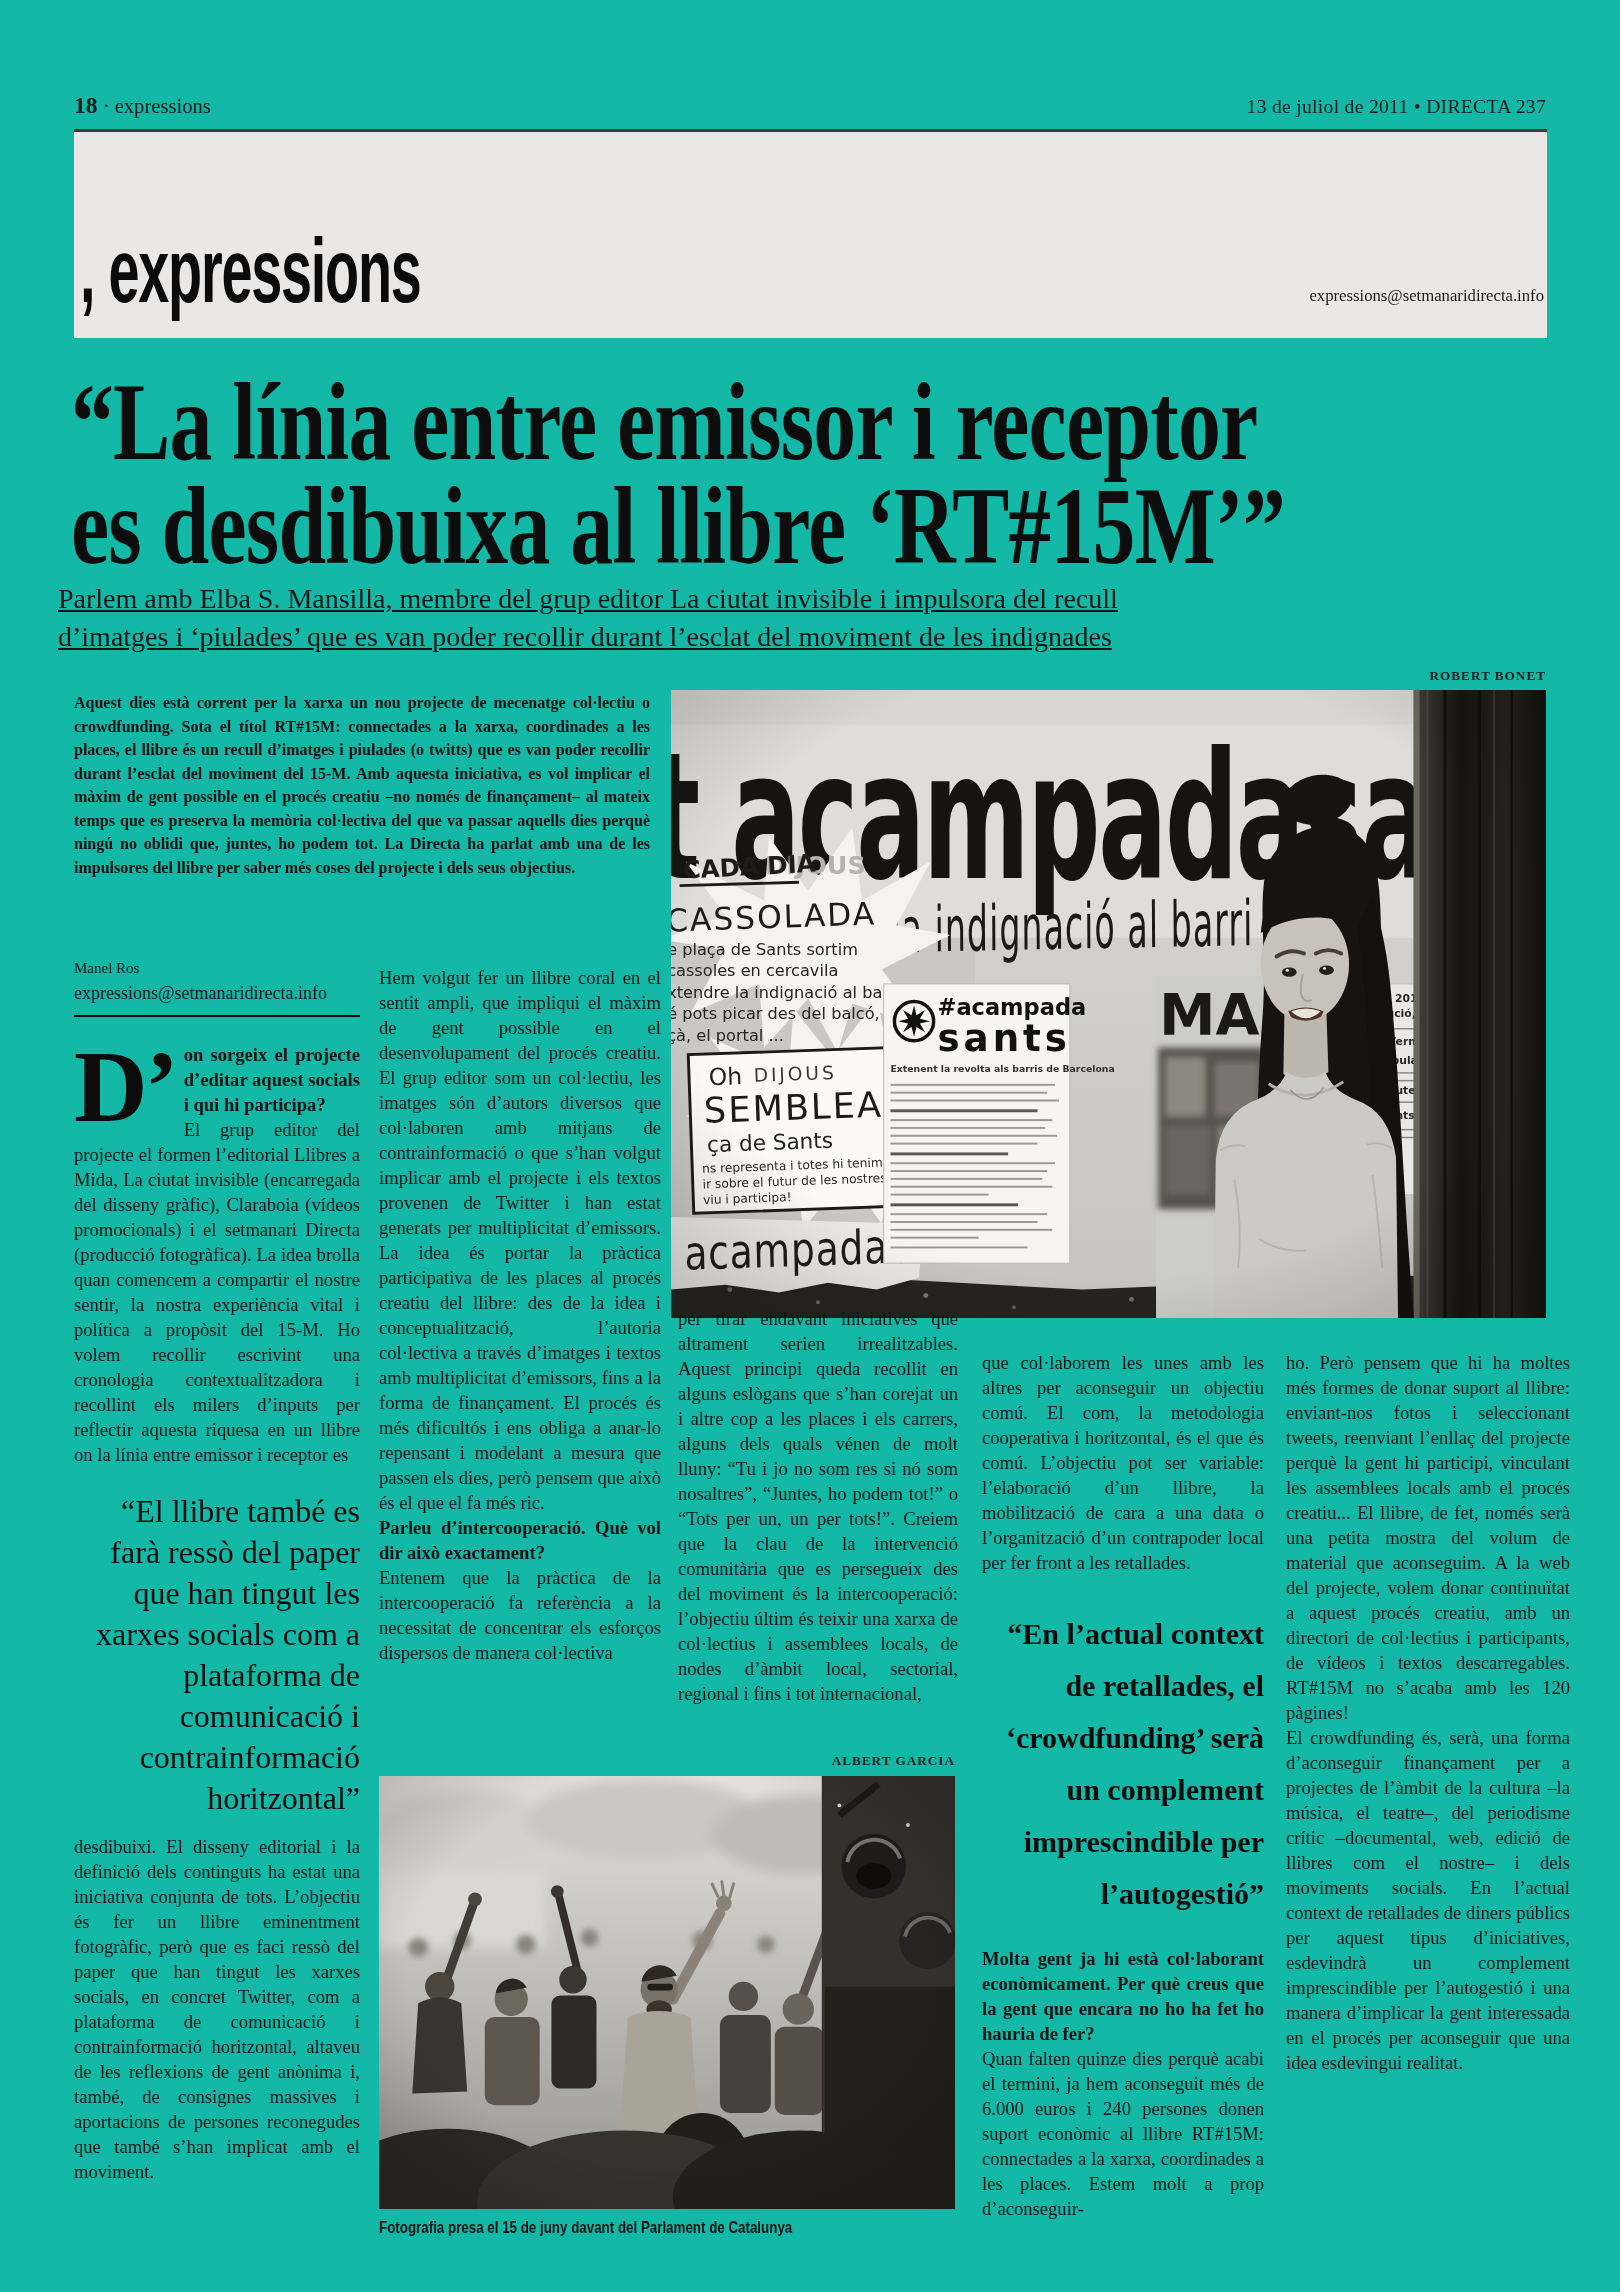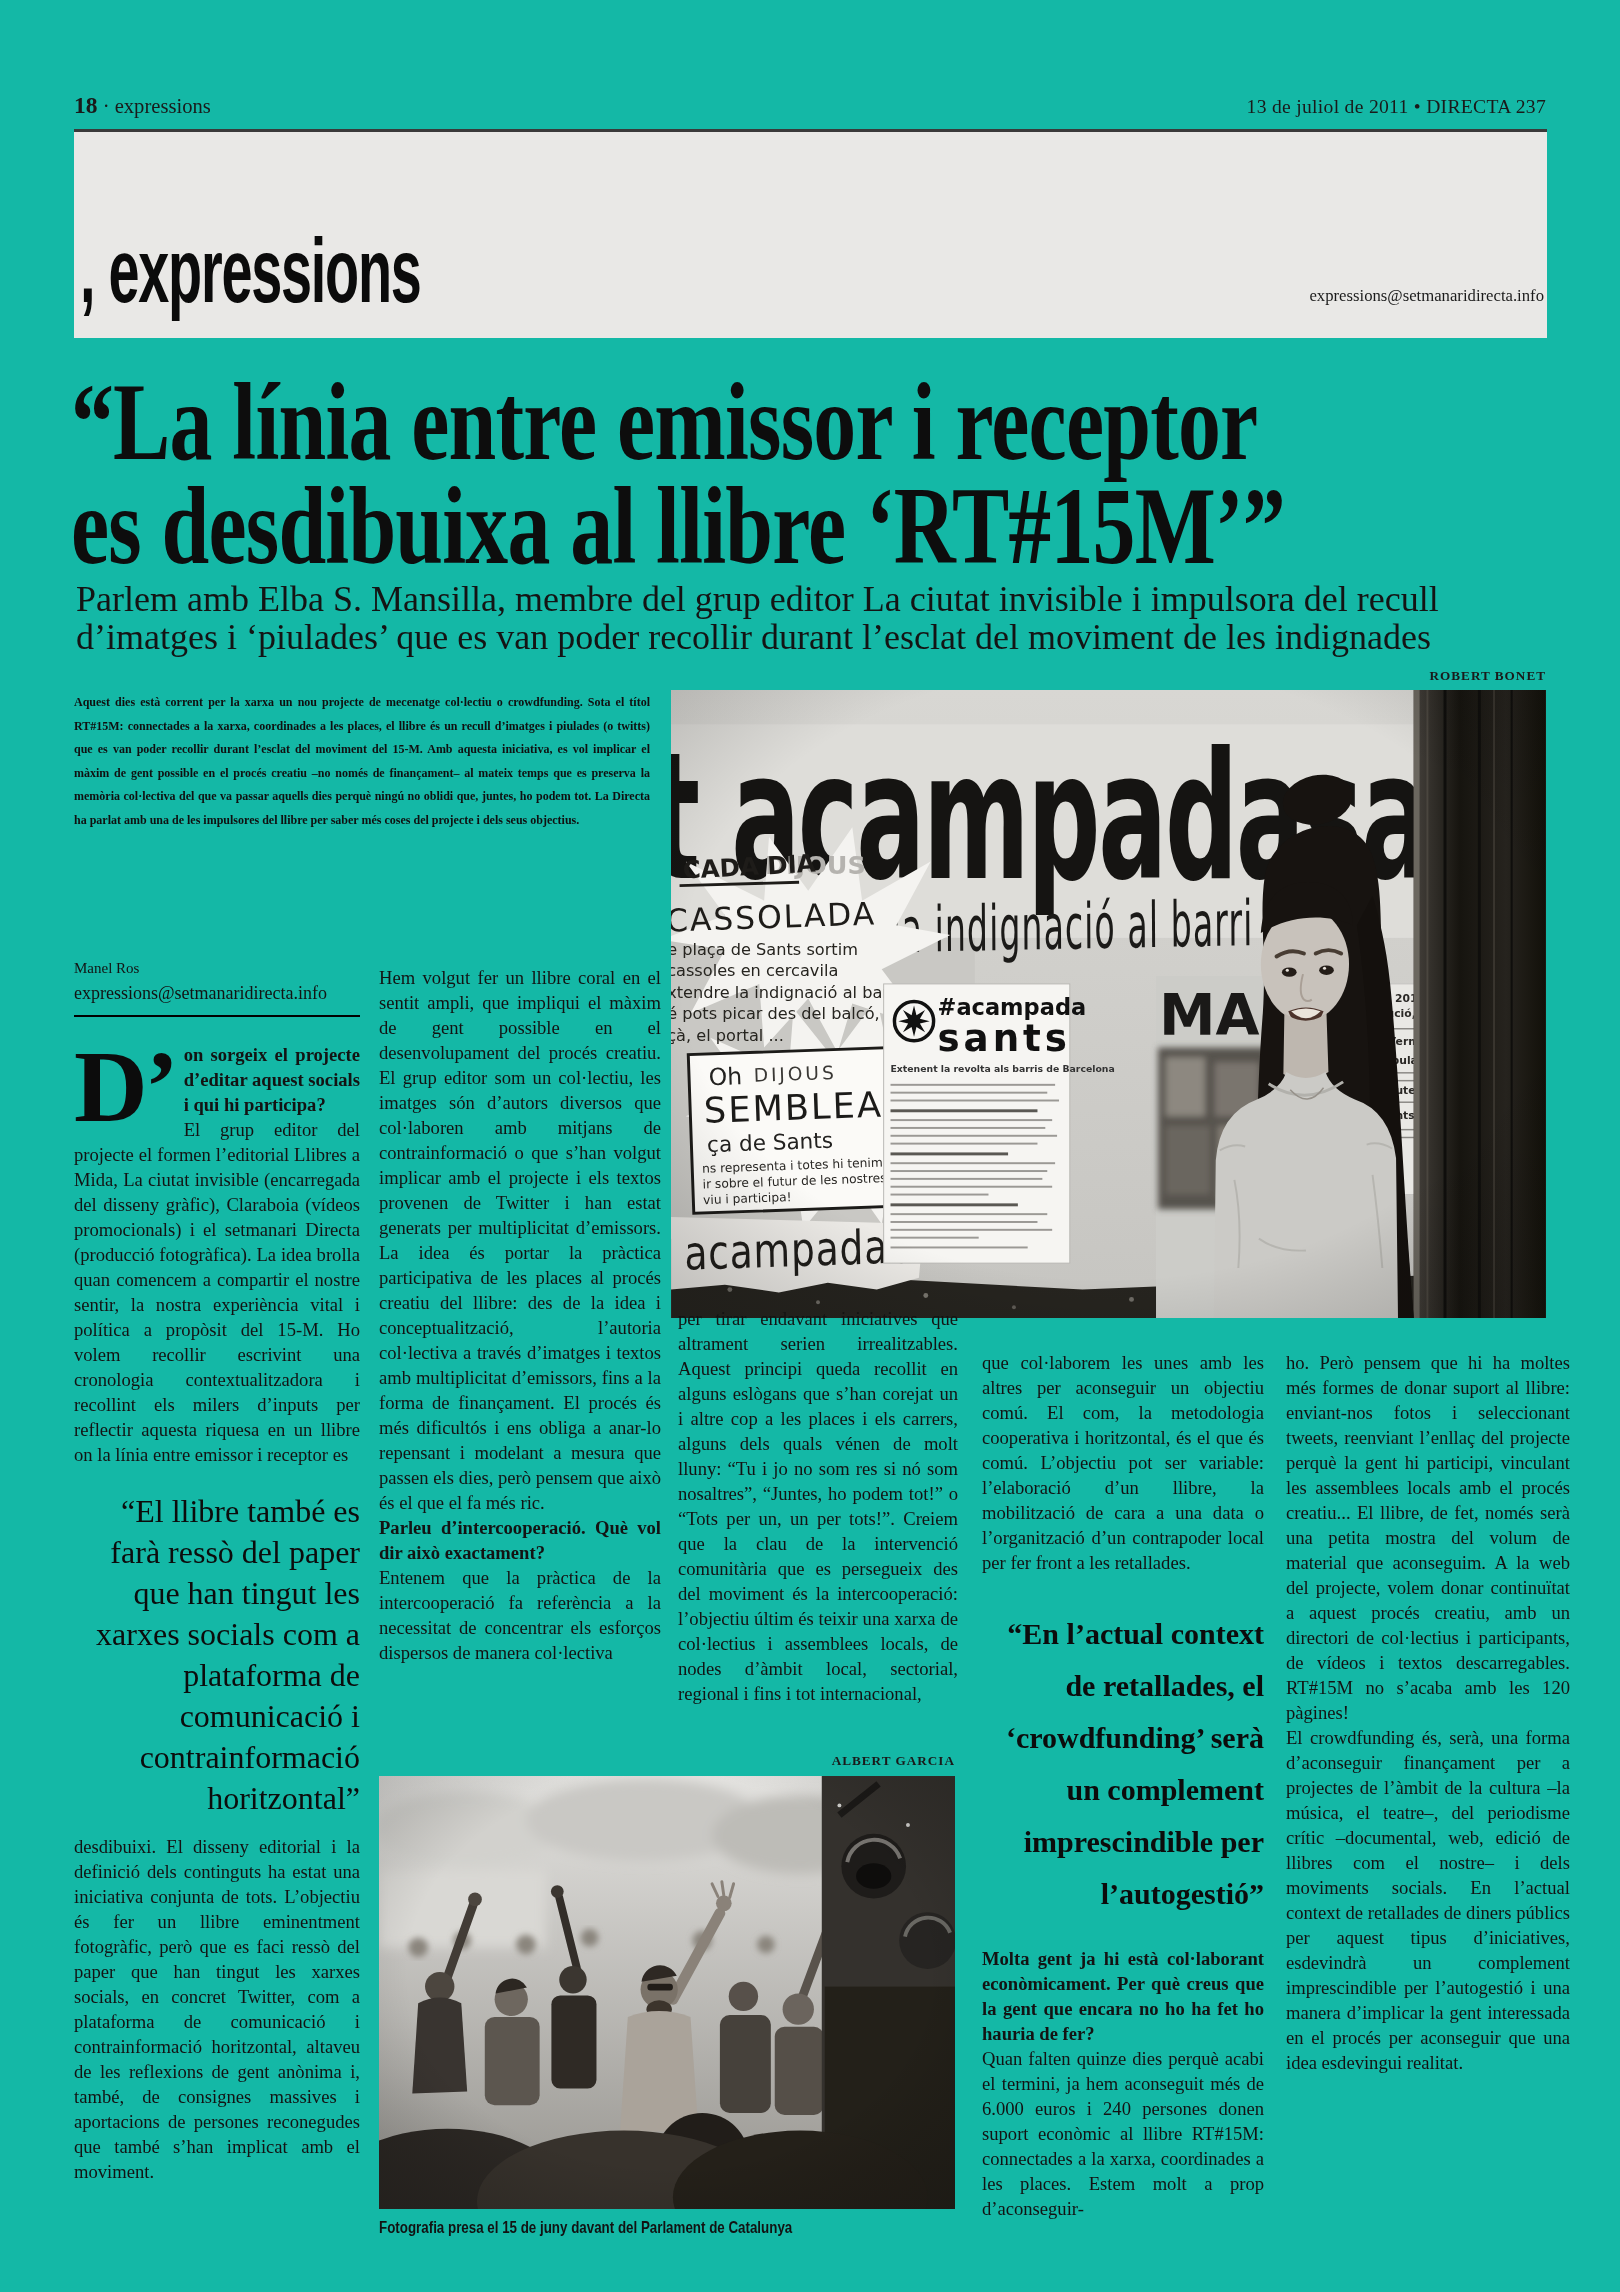--- a/index.html
+++ b/index.html
@@ -16,36 +16,36 @@
   
   .band{left:74px;top:132px;width:1473px;height:206px;background:#e9e8e6;}
   .mast-title{left:80px;top:222px;font-family:"Liberation Sans",sans-serif;font-weight:bold;
               font-size:90px;line-height:98px;letter-spacing:-2px;color:#0b0b0b;
               transform:scaleX(.62);transform-origin:left top;white-space:nowrap;}
   .mast-email{right:76px;top:286px;font-size:16.7px;color:#1b1b1b;}
 
   
   .headline{left:71px;top:370px;white-space:nowrap;font-weight:bold;font-size:110px;line-height:104px;
             letter-spacing:-1px;color:#0d0d0d;transform:scaleX(.78);transform-origin:left top;}
-  .subhead{left:76px;top:580px;width:1460px;font-size:36px;line-height:38px;color:#141414;}
+  .subhead{left:58px;top:580px;width:1460px;font-size:28px;line-height:38px;color:#141414;text-decoration:underline;}
 
   
   .credit{font-weight:bold;font-size:13.2px;letter-spacing:1px;color:#1a1a1a;text-align:right;}
   .credit1{left:671px;top:668px;width:875px;}
   .credit2{left:379px;top:1753px;width:576px;}
   .caption2{left:379px;top:2218px;width:608px;font-family:"Liberation Sans",sans-serif;
             font-weight:bold;font-size:16.7px;color:#121212;transform:scaleX(.8);transform-origin:left top;}
 
   .photo{overflow:hidden;background:#cfcecb;}
   .photo1{left:671px;top:690px;width:875px;height:628px;}
   .photo2{left:379px;top:1776px;width:576px;height:433px;}
   .photo svg{display:block;}
 
   
-  .lead{left:74px;top:691px;width:576px;font-weight:bold;font-size:12px;line-height:23.5px;
+  .lead{left:74px;top:691px;width:576px;font-weight:bold;font-size:16px;line-height:23.5px;
         text-align:justify;color:#101010;margin:0;}
 
   
   .col{font-size:18.6px;line-height:25px;text-align:justify;color:#131313;}
   .col p{margin:0;}
   .col p.q{font-weight:bold;}
   .col1{left:74px;top:956px;width:286px;}
   .col2{left:379px;top:965px;width:282px;}
   .col3{left:678px;top:1306px;width:280px;}
   .col4{left:982px;top:1350px;width:282px;}

